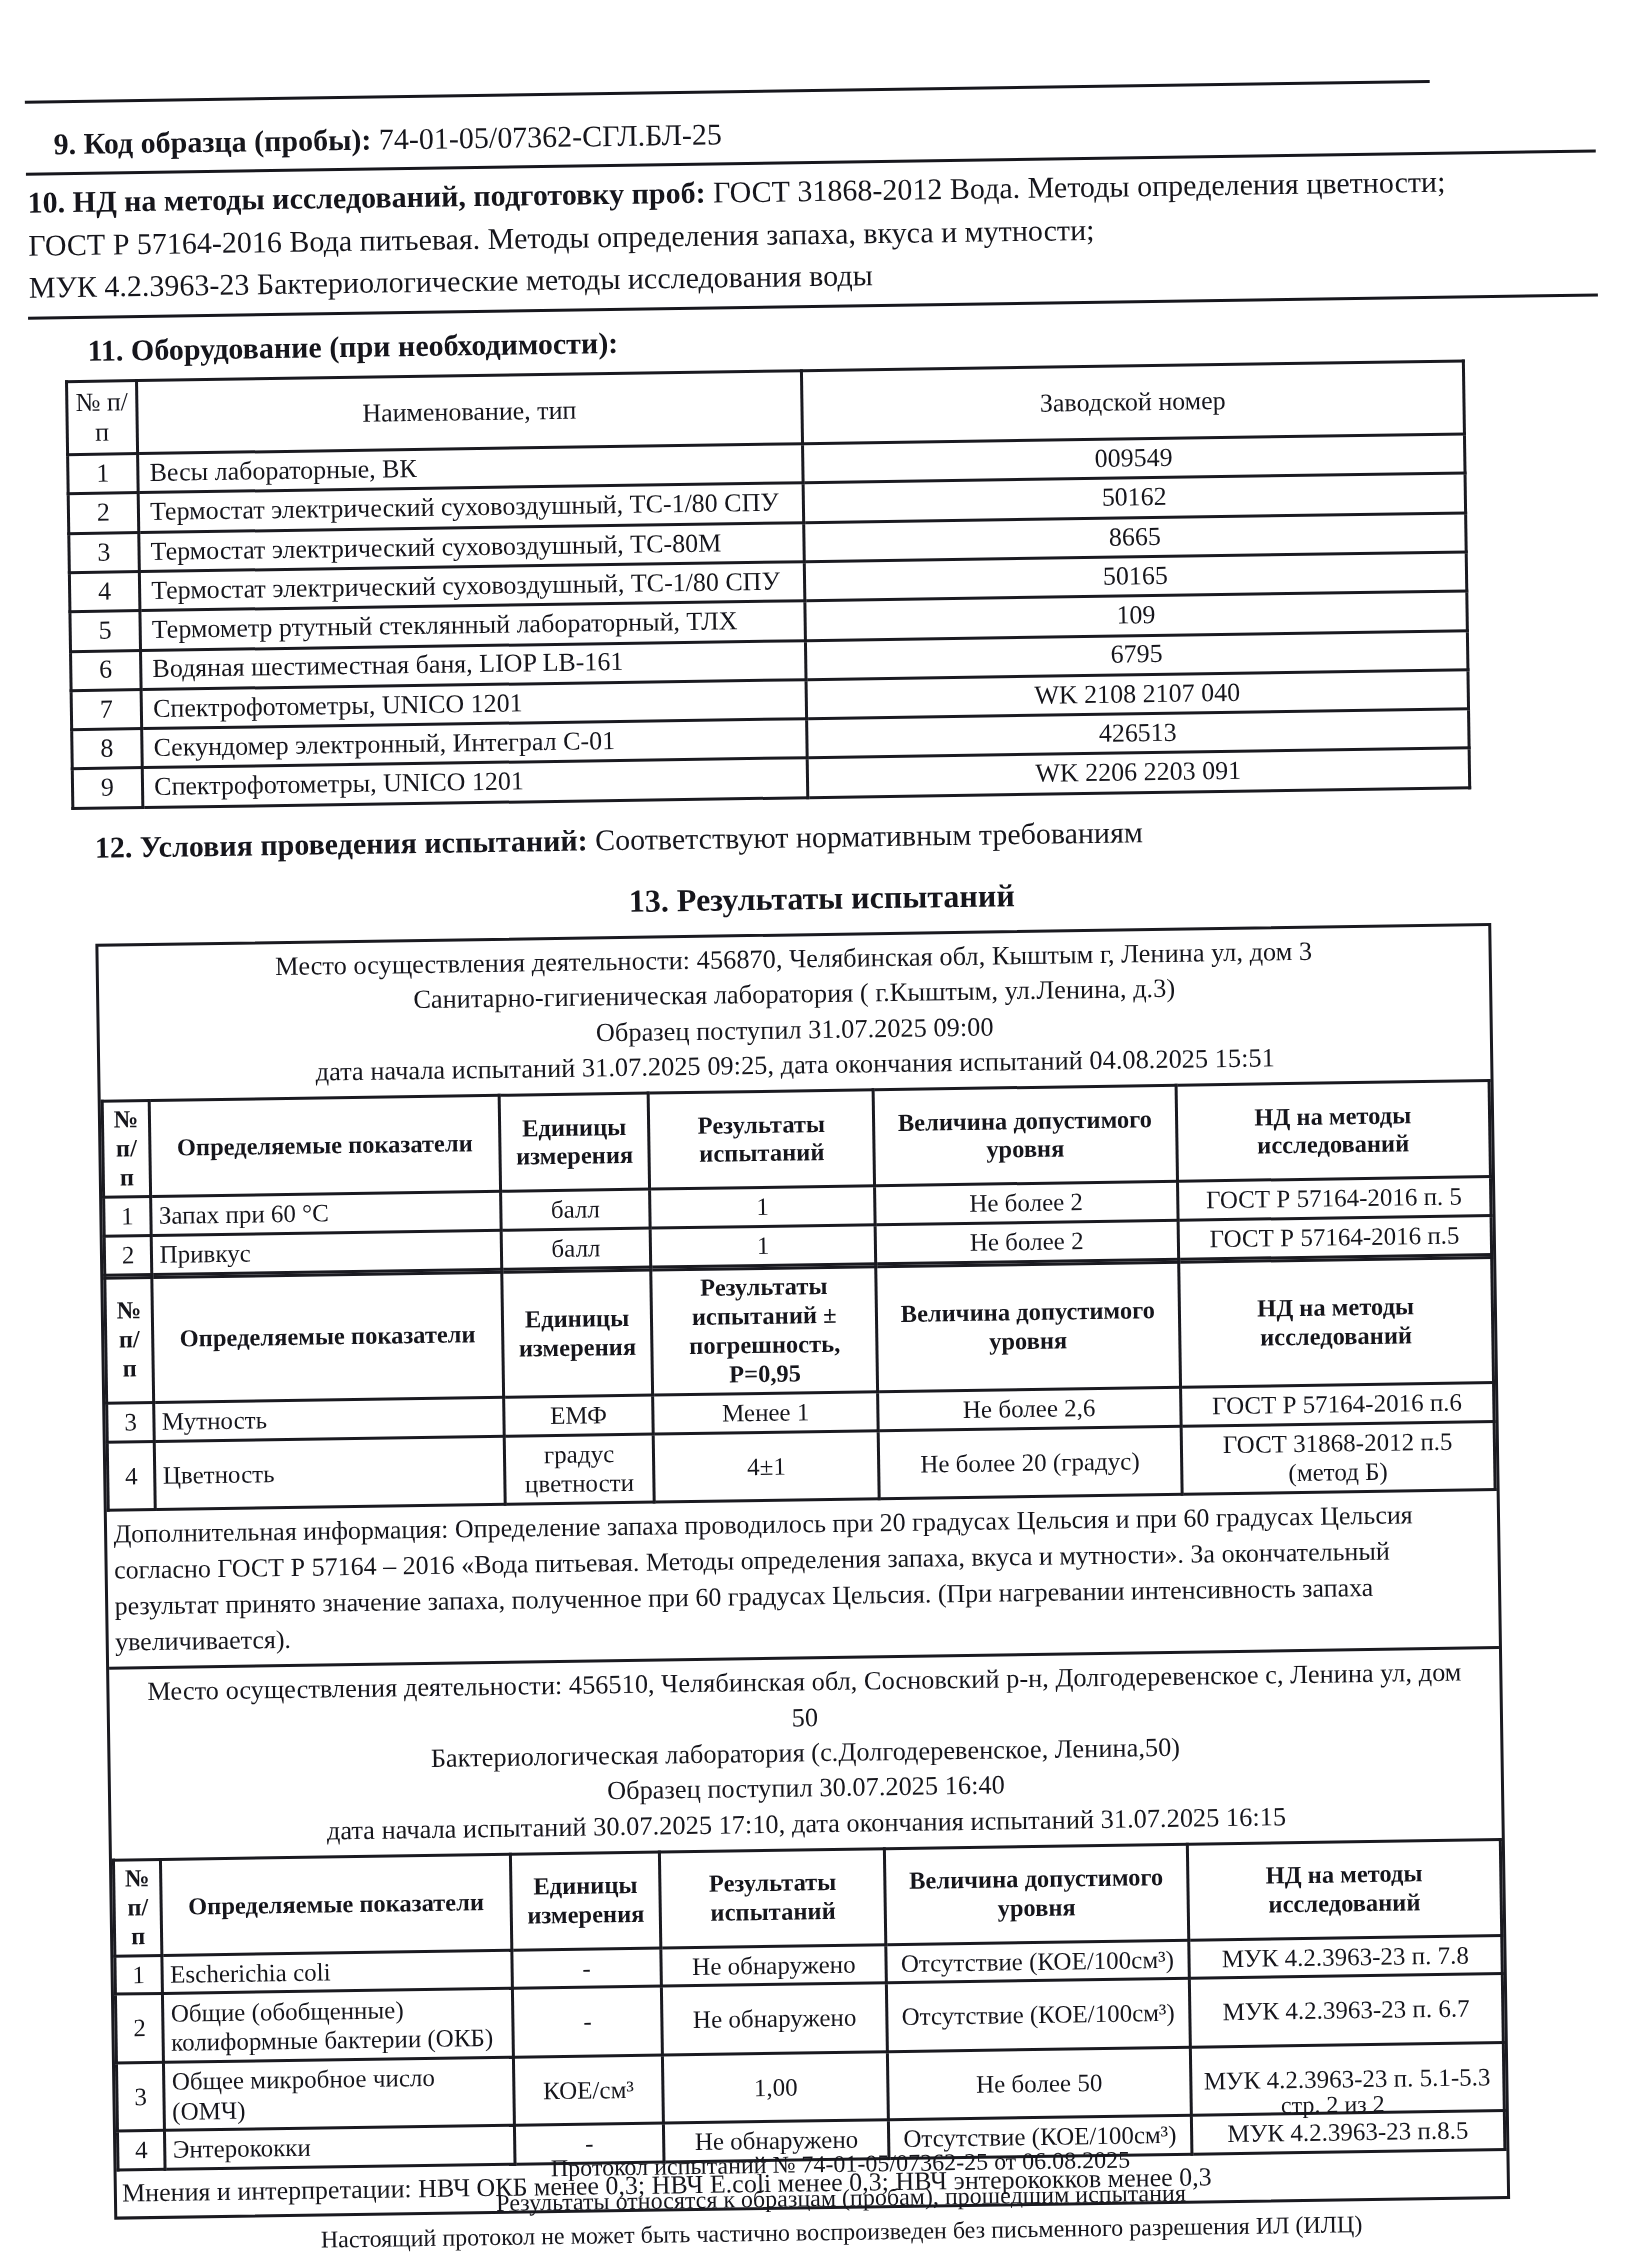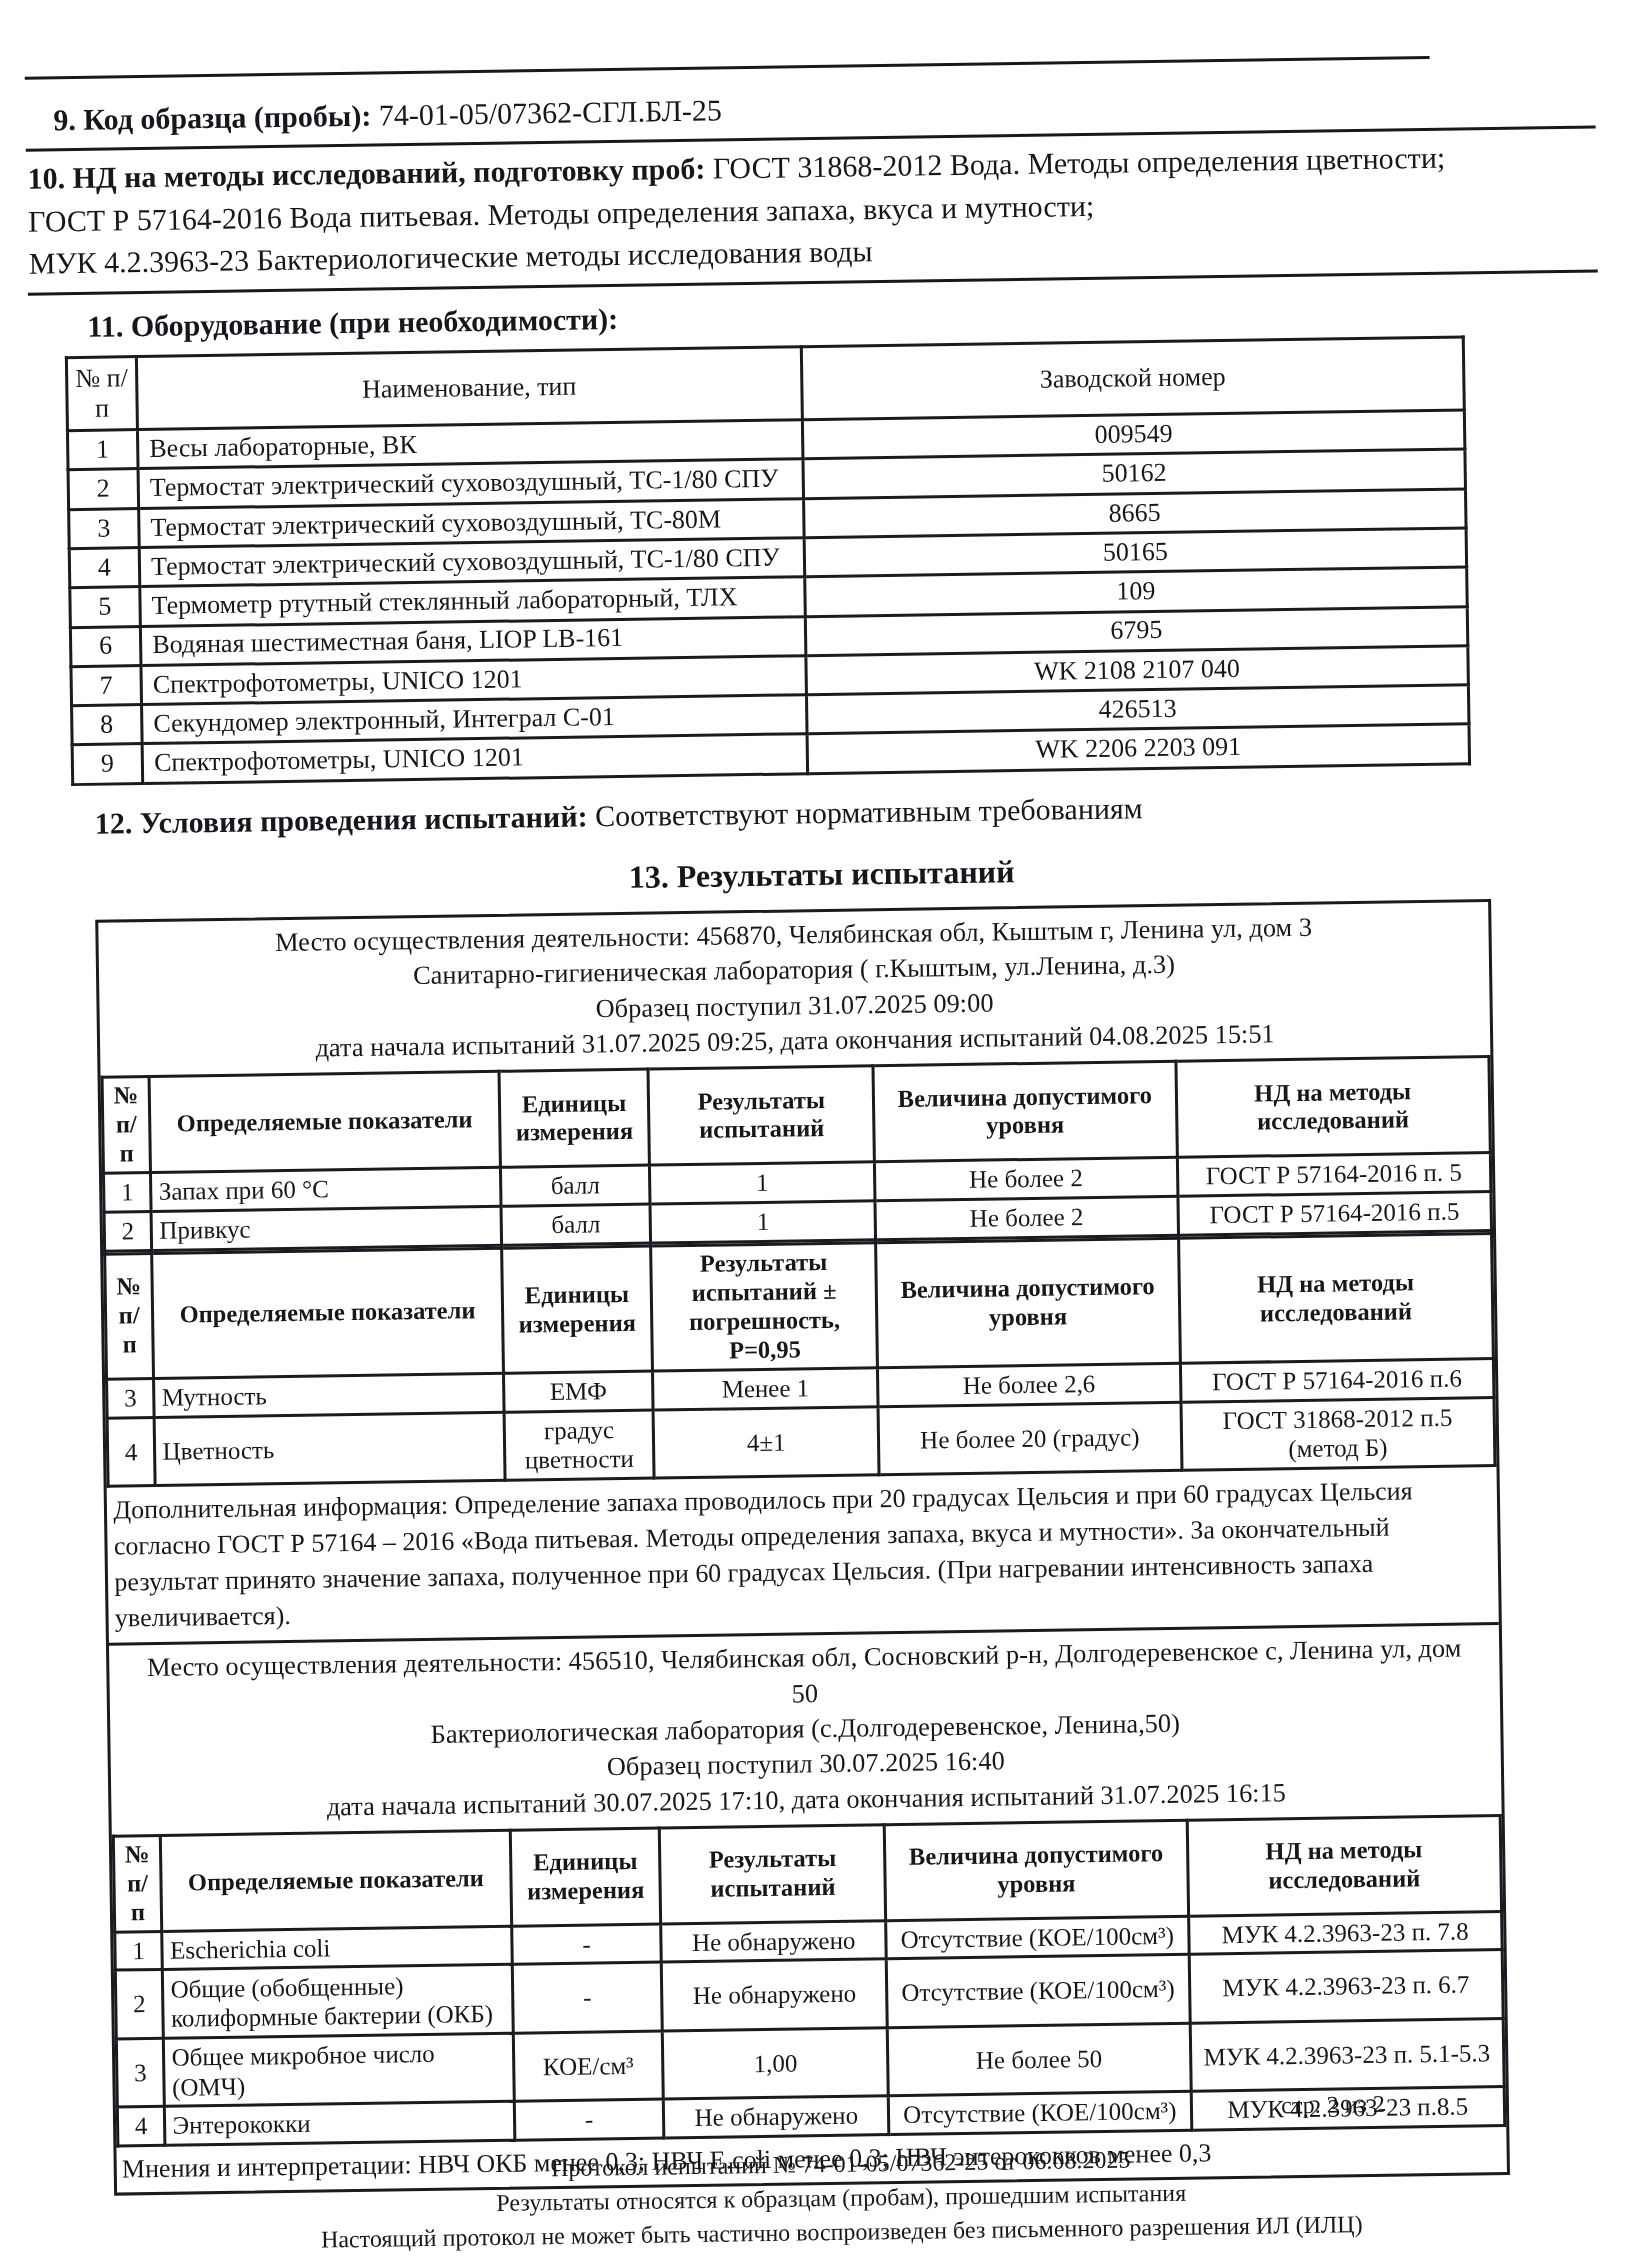--- a/index.html
+++ b/index.html
@@ -6,21 +6,21 @@
   body{
     width:1644px;height:2261px;
     background:#ffffff;
     font-family:"Liberation Serif","DejaVu Serif",serif;
     color:#16161c;
     overflow:hidden;
     position:relative;
   }
   .page{
     position:absolute;inset:0;
-    padding:65px 37px 0 37px;
+    padding:89px 37px 0 37px;
     box-sizing:border-box;
   }
   .tilt{
     position:relative;
     height:100%;
     transform:rotate(-0.85deg);
     transform-origin:50% 38%;
   }
   .b{font-weight:bold;}
   .top-rule{

